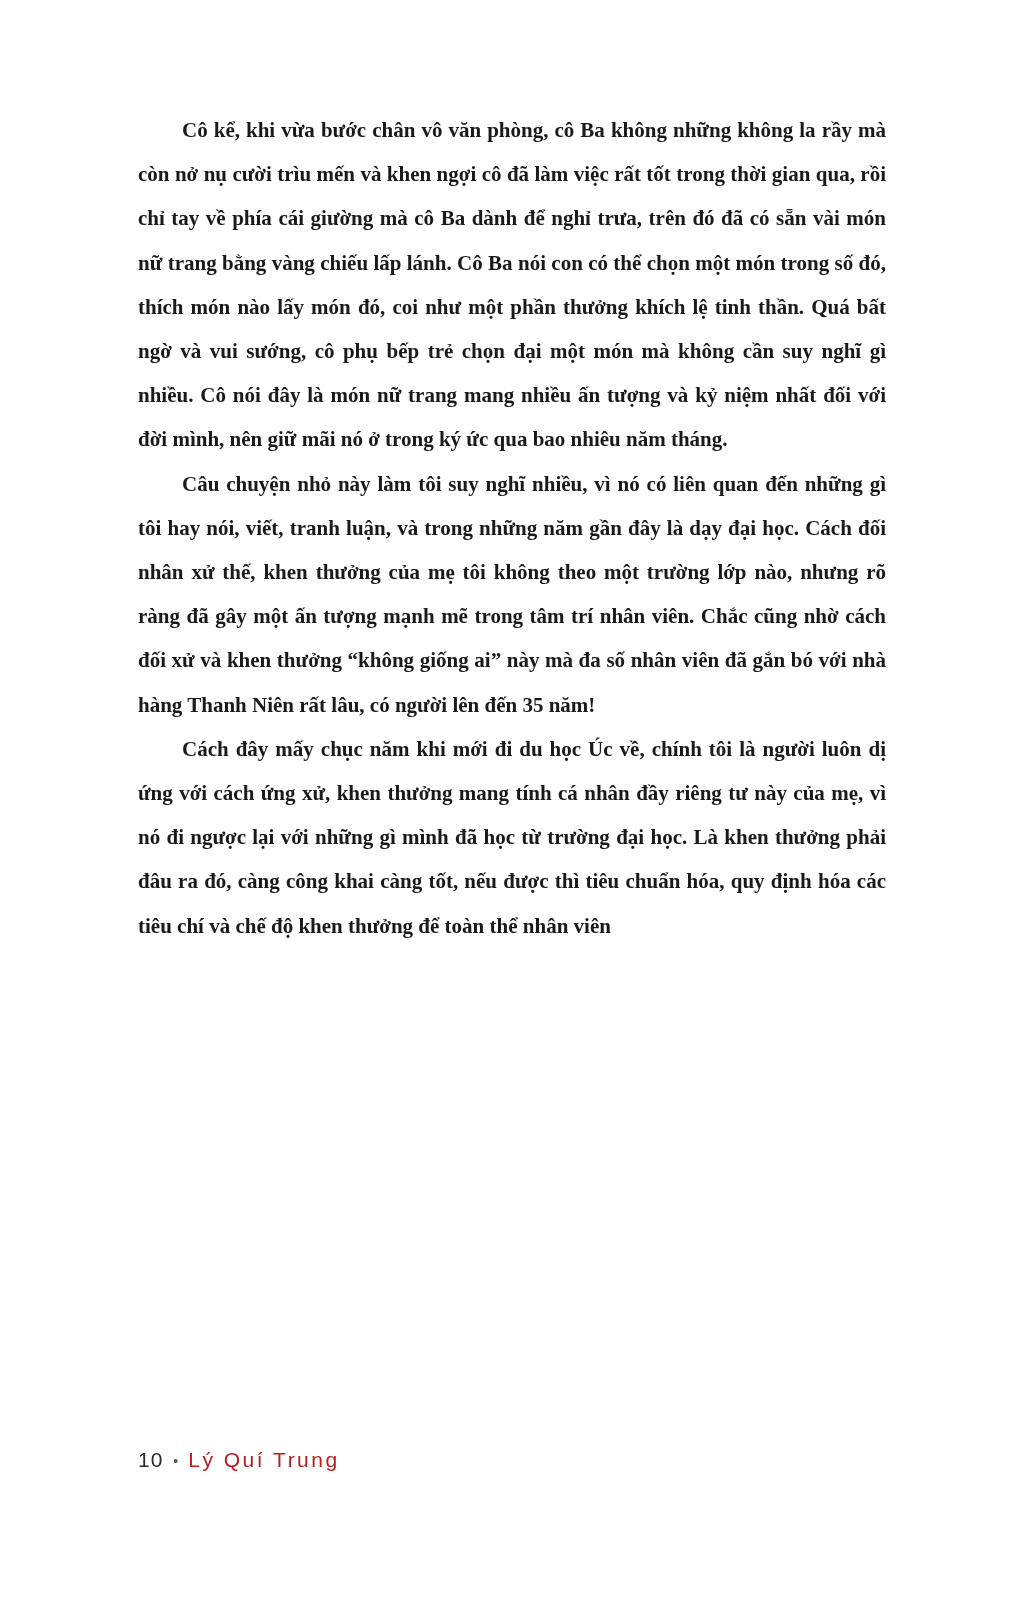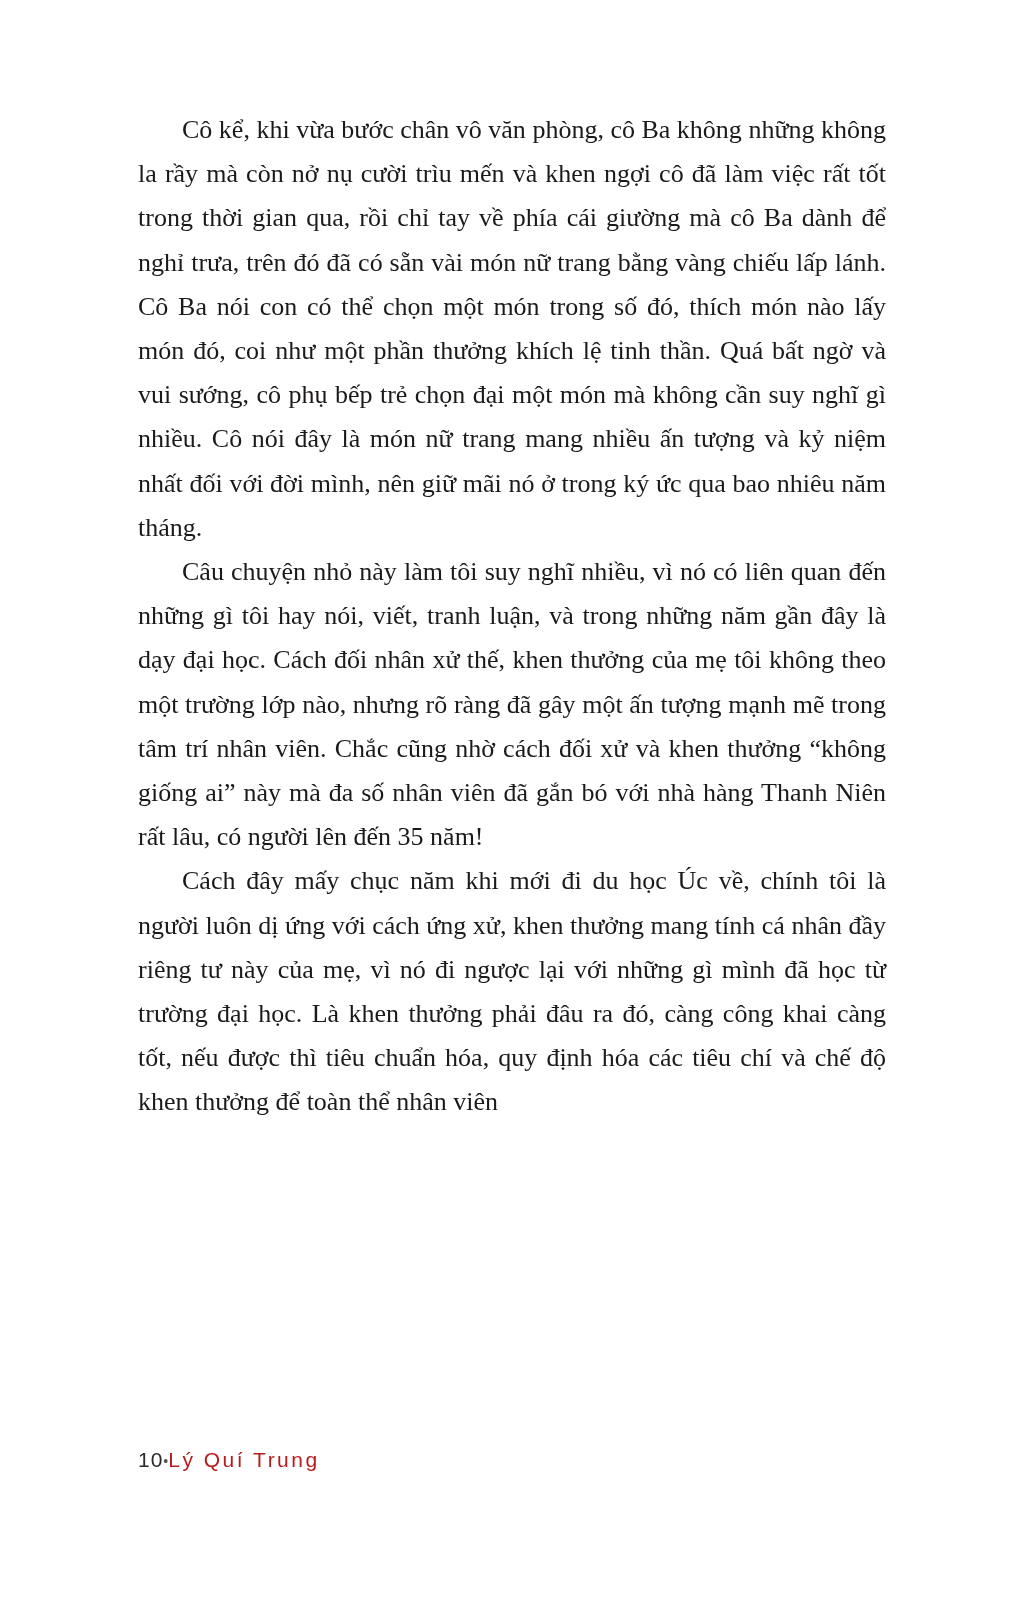--- a/index.html
+++ b/index.html
@@ -14,39 +14,41 @@
     background: #ffffff;
     overflow: hidden;
     font-family: "Liberation Serif", "DejaVu Serif", serif;
     color: #1c1a19;
   }
   .text-block {
     position: absolute;
     left: 138px;
     top: 108px;
     width: 748px;
-    font-size: 26px;
+    font-size: 21px;
     line-height: 44.2px;
     text-align: justify;
     text-justify: inter-word;
+    font-weight: bold;
   }
   .text-block p {
     margin: 0;
     padding: 0;
     text-indent: 44px;
   }
   .page-footer {
     position: absolute;
     left: 138px;
     top: 1448px;
     font-family: "Liberation Sans", "DejaVu Sans", sans-serif;
     font-size: 21px;
     color: #2b2b2b;
     display: flex;
     align-items: center;
+    gap: 10px;
   }
   .page-footer .page-num {
     letter-spacing: 1px;
   }
   .page-footer .sep {
     font-size: 14px;
     color: #555;
     position: relative;
     top: 1px;
   }

